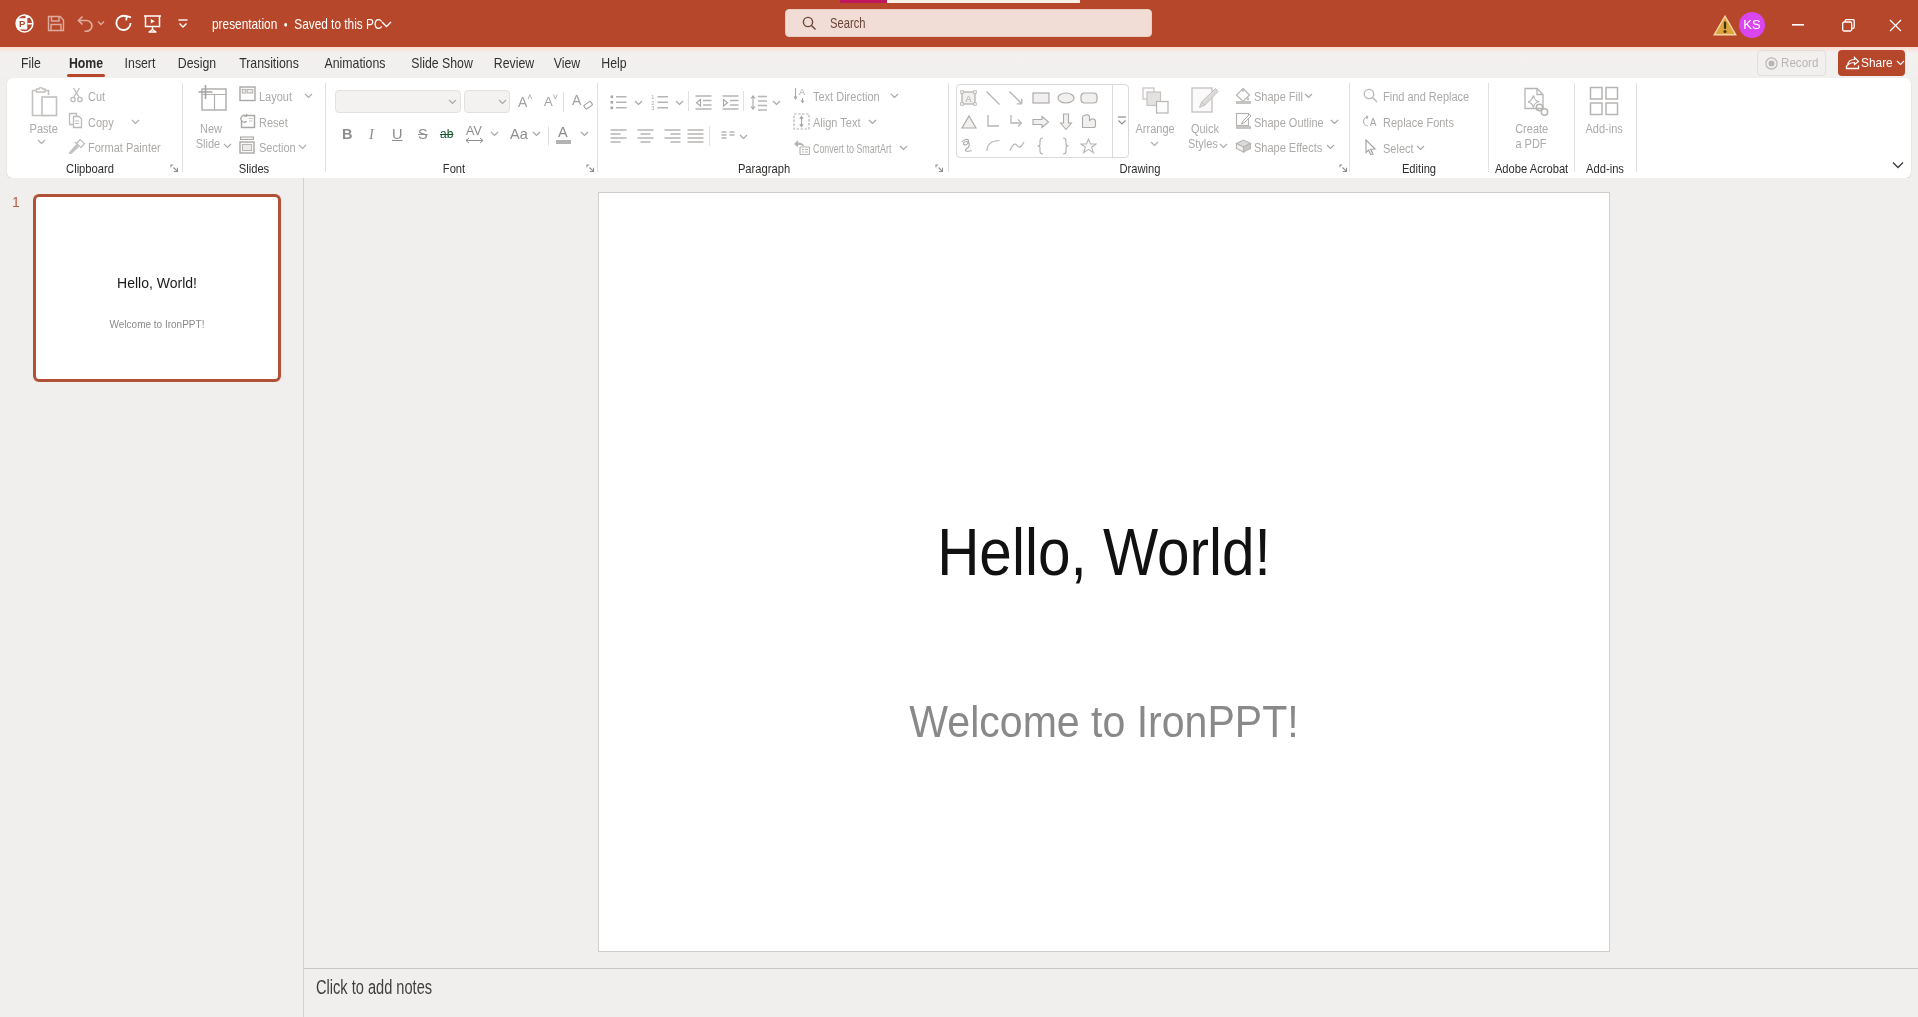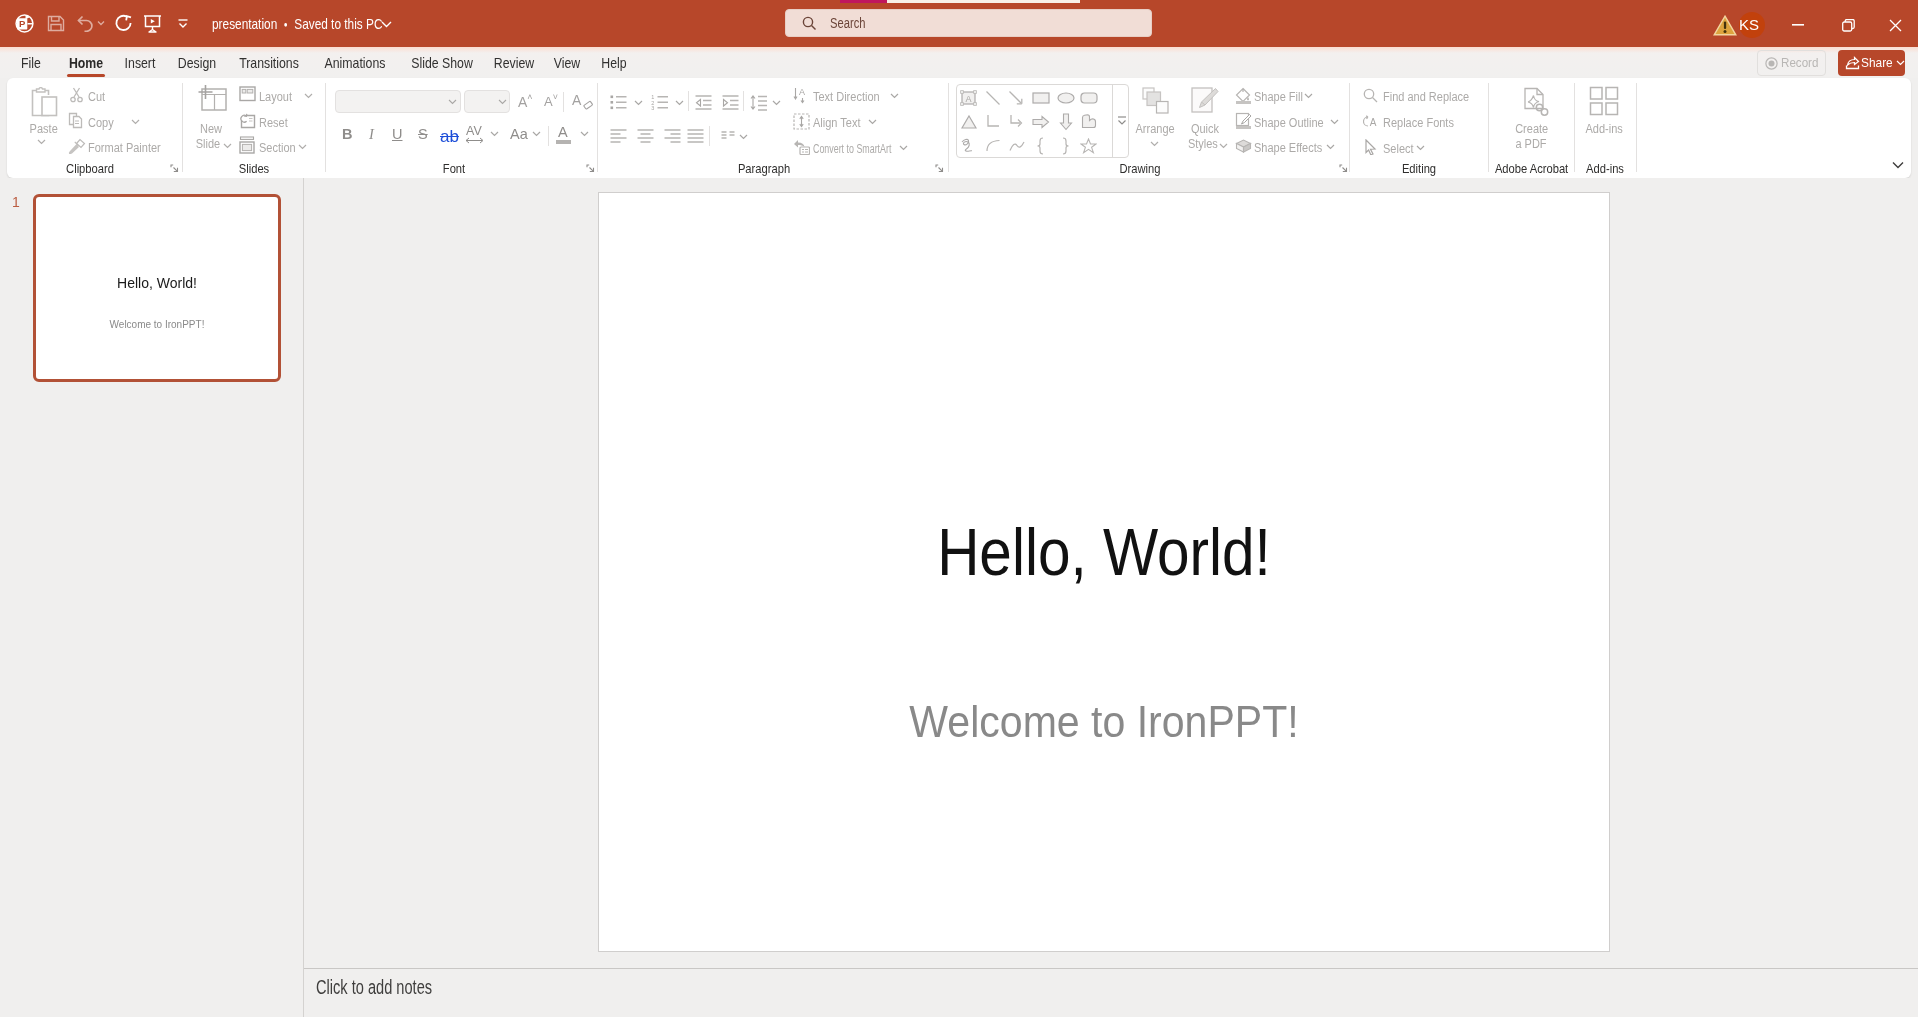--- a/index.html
+++ b/index.html
@@ -72,21 +72,21 @@
     <path d="M9.5 9.5 L13.5 13.5" stroke="#6b4438" stroke-width="1.4"></path>
   </svg>
   <div class="abs" style="left:830px;top:9px;height:28px;line-height:28px;font-size:14px;color:#6b4438;transform:scaleX(0.8);transform-origin:left center;">Search</div>
 
   <svg class="abs" style="left:1713px;top:15px;" width="24" height="21" viewBox="0 0 24 21">
     <path d="M12 1.2 L22.8 19.8 H1.2 Z" fill="#dda43e" stroke="#f2d5a0" stroke-width="1.4"></path>
     <rect x="10.9" y="6.5" width="2.3" height="7.5" rx="1.1" fill="#42320c"></rect>
     <circle cx="12" cy="16.6" r="1.5" fill="#42320c"></circle>
   </svg>
 
-  <div class="abs" style="left:1739px;top:12px;width:26px;height:26px;border-radius:50%;background:#c2410c;color:#fff;font-size:15px;line-height:26px;">KS</div>
+  <div class="abs" style="left:1739px;top:12px;width:26px;height:26px;border-radius:50%;background:#d946ef;color:#fff;font-size:13px;text-align:center;line-height:26px;">KS</div>
 
   <svg class="abs" style="left:1792px;top:24px;" width="12" height="2" viewBox="0 0 12 2">
       <rect width="12" height="1.6" fill="#fff"></rect>
     </svg>
 
   <svg class="abs" style="left:1842px;top:19px;" width="13" height="13" viewBox="0 0 13 13">
     <rect x="0.7" y="3" width="9" height="9" rx="1.5" fill="none" stroke="#fff" stroke-width="1.3"></rect>
     <path d="M3.2 3 v-1 a1.5 1.5 0 0 1 1.5 -1.5 h6 a1.5 1.5 0 0 1 1.5 1.5 v6 a1.5 1.5 0 0 1 -1.5 1.5 h-1" fill="none" stroke="#fff" stroke-width="1.3"></path>
   </svg>
 
@@ -222,21 +222,21 @@
   <div class="abs" style="left:556px;top:14px;width:1px;height:20px;background:#e3e1e0;"></div>
   <div class="abs" style="left:565px;top:14px;font-size:14px;color:#a3a1a0;">A</div>
   <svg class="abs" style="left:575px;top:22px;" width="12" height="10" viewBox="0 0 12 10">
       <rect x="2" y="3" width="8" height="4.5" rx="1" transform="rotate(-35 6 5)" fill="#fff" stroke="#a3a1a0" stroke-width="1.1"></rect>
     </svg>
 
   <div class="abs" style="left:335px;top:48px;font-size:14.5px;font-weight:bold;color:#8f8d8b;">B</div>
   <div class="abs" style="left:362px;top:48px;font-size:14.5px;font-style:italic;color:#8f8d8b;font-family:'Liberation Serif',serif;">I</div>
   <div class="abs" style="left:385px;top:48px;font-size:14.5px;text-decoration:underline;color:#8f8d8b;">U</div>
   <div class="abs" style="left:411px;top:48px;font-size:14.5px;text-decoration:line-through;color:#8f8d8b;">S</div>
-  <div class="abs" style="left:433px;top:49px;font-size:17px;text-decoration:line-through;color:#1d4ed8;">ab</div>
+  <div class="abs" style="left:433px;top:49px;font-size:12px;text-decoration:line-through;color:#14532d;">ab</div>
   <div class="abs" style="left:459px;top:46px;font-size:12.5px;color:#8f8d8b;">AV</div>
   <svg class="abs" style="left:458px;top:59px;" width="19" height="7" viewBox="0 0 19 7">
       <path d="M1 3.5 h16 M4 1 L1 3.5 L4 6 M15 1 L18 3.5 L15 6" fill="none" stroke="#8f8d8b" stroke-width="1"></path>
     </svg>
   <svg class="abs" style="left:483px;top:53px;" width="9" height="6" viewBox="0 0 9 6">
       <path d="M1 1 L4.5 4.5 L8 1" fill="none" stroke="#a9a7a5" stroke-width="1.2"></path>
     </svg>
   <div class="abs" style="left:503px;top:48px;font-size:14.5px;color:#8f8d8b;">Aa</div>
   <svg class="abs" style="left:525px;top:53px;" width="9" height="6" viewBox="0 0 9 6">
       <path d="M1 1 L4.5 4.5 L8 1" fill="none" stroke="#a9a7a5" stroke-width="1.2"></path>

